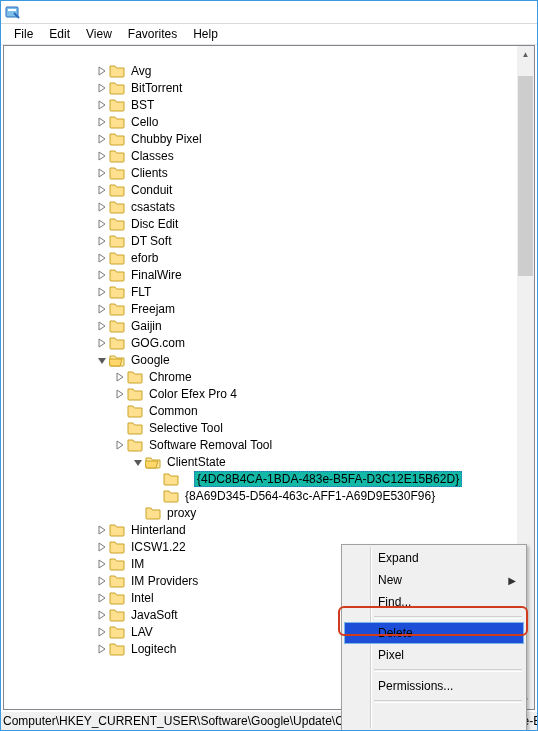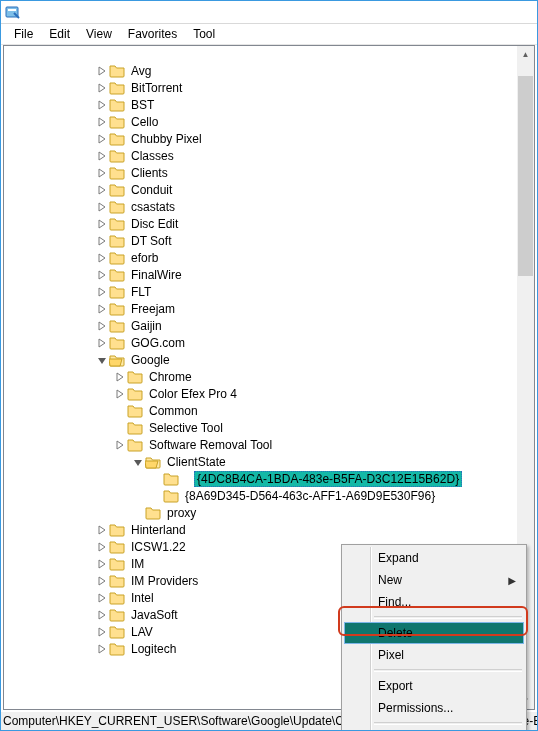--- a/index.html
+++ b/index.html
@@ -21,21 +21,21 @@
 .indent{display:inline-block;height:17px}
 .exp{width:15px;height:15px;display:inline-flex;align-items:center;justify-content:center;color:#7a7a7a;font-size:10px;cursor:default;flex-shrink:0}
 .exp.blank{visibility:hidden}
 .folder-icon{width:16px;height:14px;display:inline-block;margin-right:4px;flex-shrink:0}
 .label{padding:0 2px}
 .label.selected{background:#14b8a6;border:1px dotted #2a6fbb;padding:0 2px;margin:-1px 11px}
 
 .ctxmenu{position:absolute;left:340px;top:543px;width:180px;background:#f0f0f0;border:1px solid #a0a0a0;box-shadow:2px 2px 3px rgba(0,0,0,.25);z-index:50;padding:2px}
 .ctxmenu .gutter{position:absolute;left:28px;top:2px;bottom:2px;width:0;border-left:1px solid #d0d0d0;border-right:1px solid #fff}
 .ctxitem{height:22px;display:flex;align-items:center;padding-left:34px;position:relative;cursor:default}
-.ctxitem.hover{background:#0f766e;border:1px solid #7cb6e9;padding-left:33px;height:20px}
+.ctxitem.hover{background:#1d4ed8;border:1px solid #7cb6e9;padding-left:33px;height:20px}
 .ctxitem .subarrow{position:absolute;right:8px;font-size:10px;color:#333}
 .ctxsep{height:1px;margin:3px 2px 3px 30px;border-top:1px solid #d0d0d0;border-bottom:1px solid #fff}
 
 .hlbox{position:absolute;left:337px;top:605px;width:186px;height:26px;border:2px solid #d13a1d;border-radius:6px;z-index:60;pointer-events:none}
 svg{display:block}
 </style>
 </head>
 <body>
 
 <div class="window">
@@ -46,21 +46,21 @@
         <rect x="3" y="5" width="8" height="2" fill="#fff"></rect>
         <path d="M9 9 l5 5" stroke="#2a6fbb" stroke-width="2"></path>
       </svg>
     </span>
   </div>
   <div class="menubar">
     <span>File</span>
     <span>Edit</span>
     <span>View</span>
     <span>Favorites</span>
-    <span>Tool</span>
+    <span>Help</span>
   </div>
 
   <div class="content">
     <div class="tree-area">
       <div class="tree" id="tree">
           <div class="row">
             <span class="indent" style="width: 90px;"></span>
             <span class="exp">
               <svg width="10" height="10" viewBox="0 0 10 10">
                 <path d="M2 1 L8 5 L2 9 Z" fill="none" stroke="#7a7a7a"></path>
@@ -557,23 +557,20 @@
         </div>
         <div class="ctxsep"></div>
         <div class="ctxitem hover">
           <span>Delete</span>
         </div>
         <div class="ctxitem">
           <span>Pixel</span>
         </div>
         <div class="ctxsep"></div>
         <div class="ctxitem">
-          <span>Export</span>
-        </div>
-        <div class="ctxitem">
           <span>Permissions...</span>
         </div>
         <div class="ctxsep"></div>
         <div class="ctxitem"></div>
       </div>
   </div>
 
   <div class="hlbox"></div>
 </div>
 

